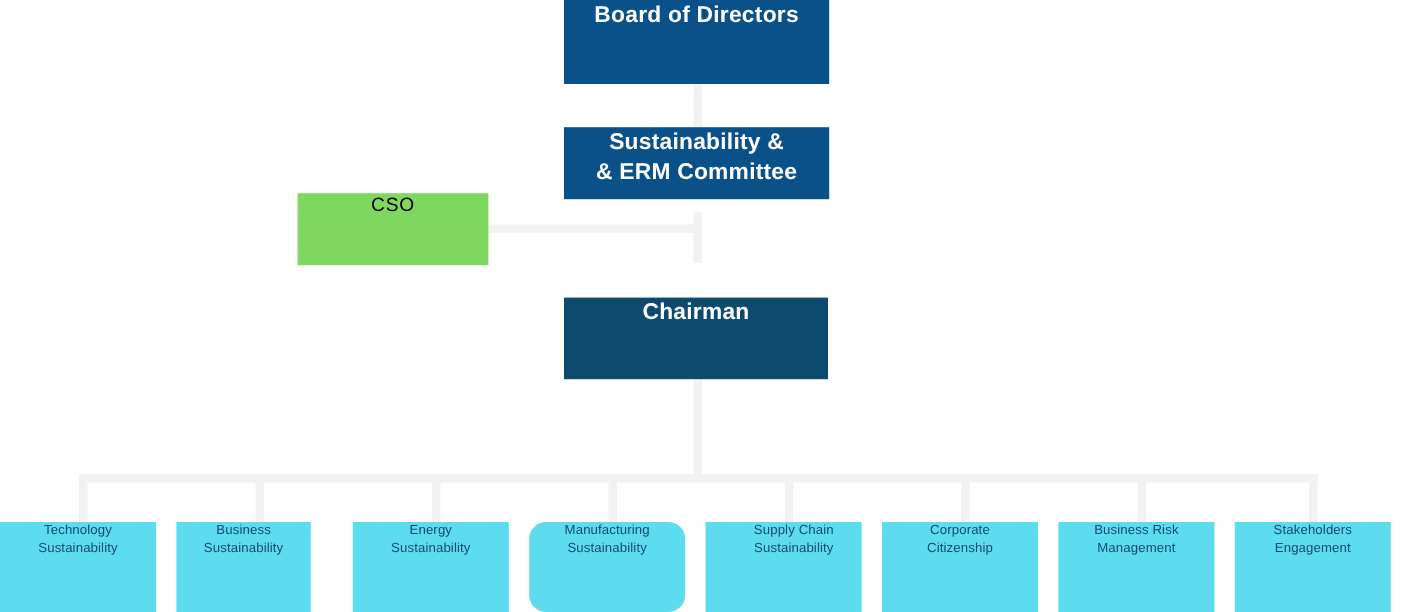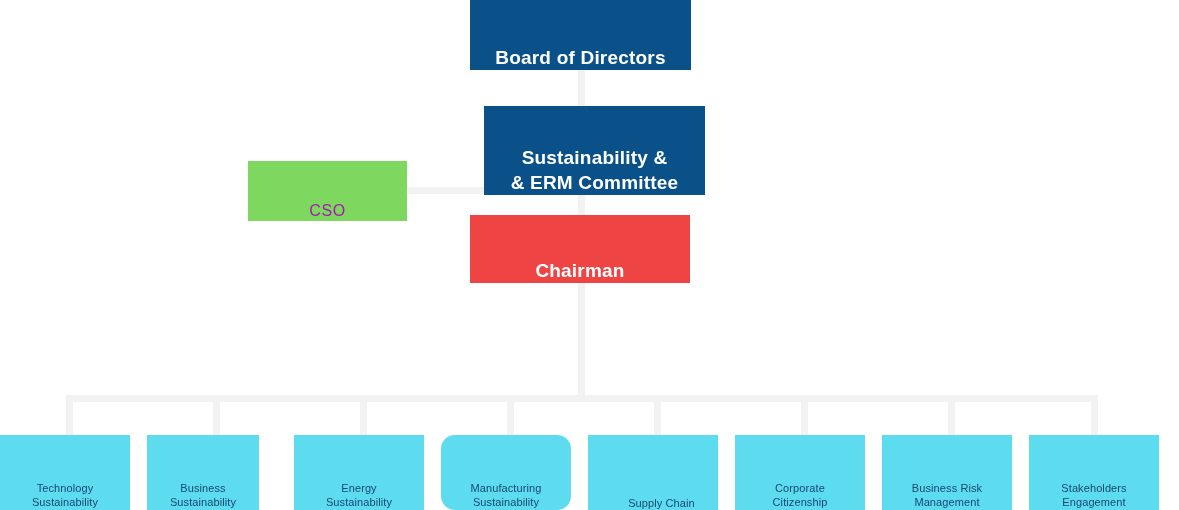--- a/index.html
+++ b/index.html
@@ -22,48 +22,49 @@
   
   .conn {
     position: absolute;
     background: #f2f2f2;
   }
 
   
   .node {
     position: absolute;
     display: flex;
-    align-items: flex-end;
+    align-items: flex-start;
     justify-content: center;
     text-align: center;
     box-sizing: border-box;
     line-height: 1.32;
   }
   .node .node-label {
     display: block;
     white-space: pre-line;
   }
 
   .node.level-top {
     background: #0a5189;
     color: #ffffff;
     font-size: 19px;
     font-weight: bold;
     letter-spacing: 0.2px;
   }
   .node.level-exec {
-    background: #ef4444;
+    background: #0c4a6e;
     color: #ffffff;
     font-size: 19px;
     font-weight: bold;
     letter-spacing: 0.2px;
+    margin-top: 33px;
   }
   .node.level-cso {
     background: #7ed860;
-    color: #a21caf;
+    color: #000000;
     font-size: 16px;
     font-weight: normal;
     letter-spacing: 0.6px;
   }
   .node.level-unit {
     background: #5edcef;
     color: #15496e;
     font-size: 11px;
     font-weight: normal;
     letter-spacing: 0.1px;
@@ -90,21 +91,21 @@
   <div class="conn" style="left:507px; top:395px; width:7px; height:40px;"></div>
   <div class="conn" style="left:654px; top:395px; width:7px; height:40px;"></div>
   <div class="conn" style="left:801px; top:395px; width:7px; height:40px;"></div>
   <div class="conn" style="left:948px; top:395px; width:7px; height:40px;"></div>
   <div class="conn" style="left:1091px; top:395px; width:7px; height:40px;"></div>
 
   <div class="node level-top" style="left:470px; top:0px; width:221px; height:70px;">
     <span class="node-label">Board of Directors</span>
   </div>
 
-  <div class="node level-top" style="left:484px; top:106px; width:221px; height:89px;">
+  <div class="node level-top" style="left:470px; top:106px; width:221px; height:60px;">
     <span class="node-label">Sustainability &amp;
 &amp; ERM Committee</span>
   </div>
 
   <div class="node level-cso" style="left:248px; top:161px; width:159px; height:60px;">
     <span class="node-label">CSO</span>
   </div>
 
   <div class="node level-exec" style="left:470px; top:215px; width:220px; height:68px;">
     <span class="node-label">Chairman</span>

